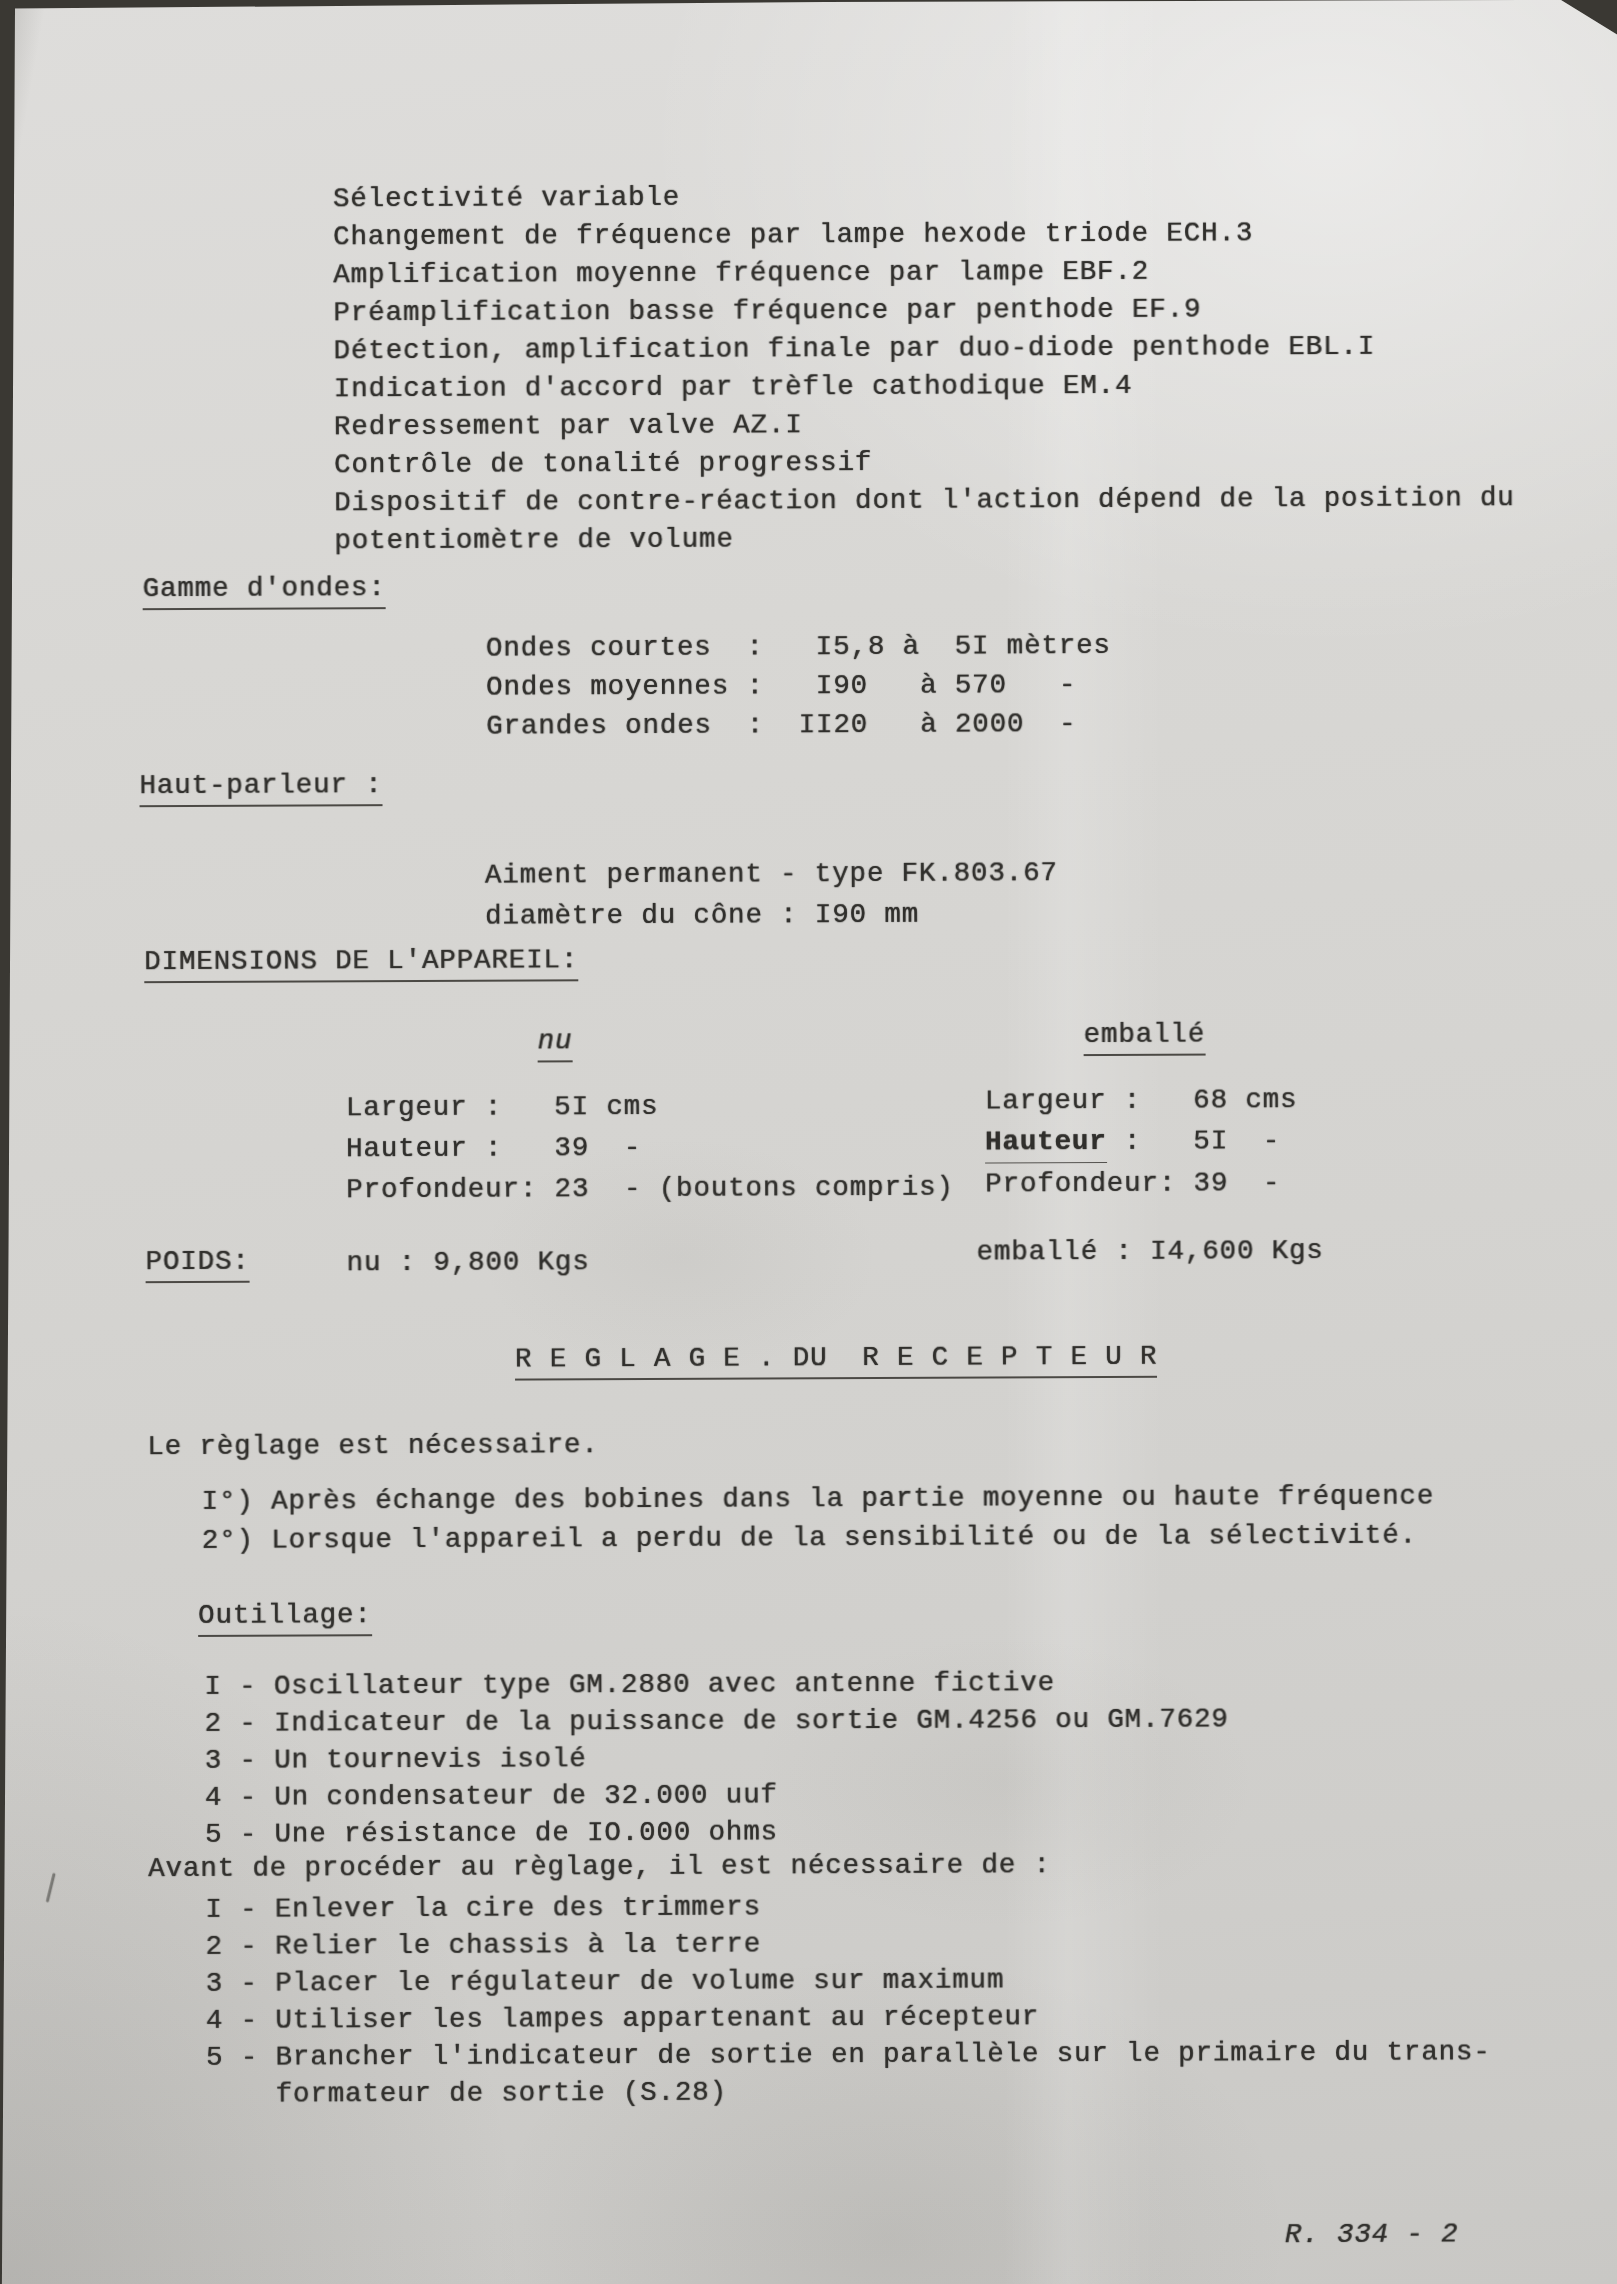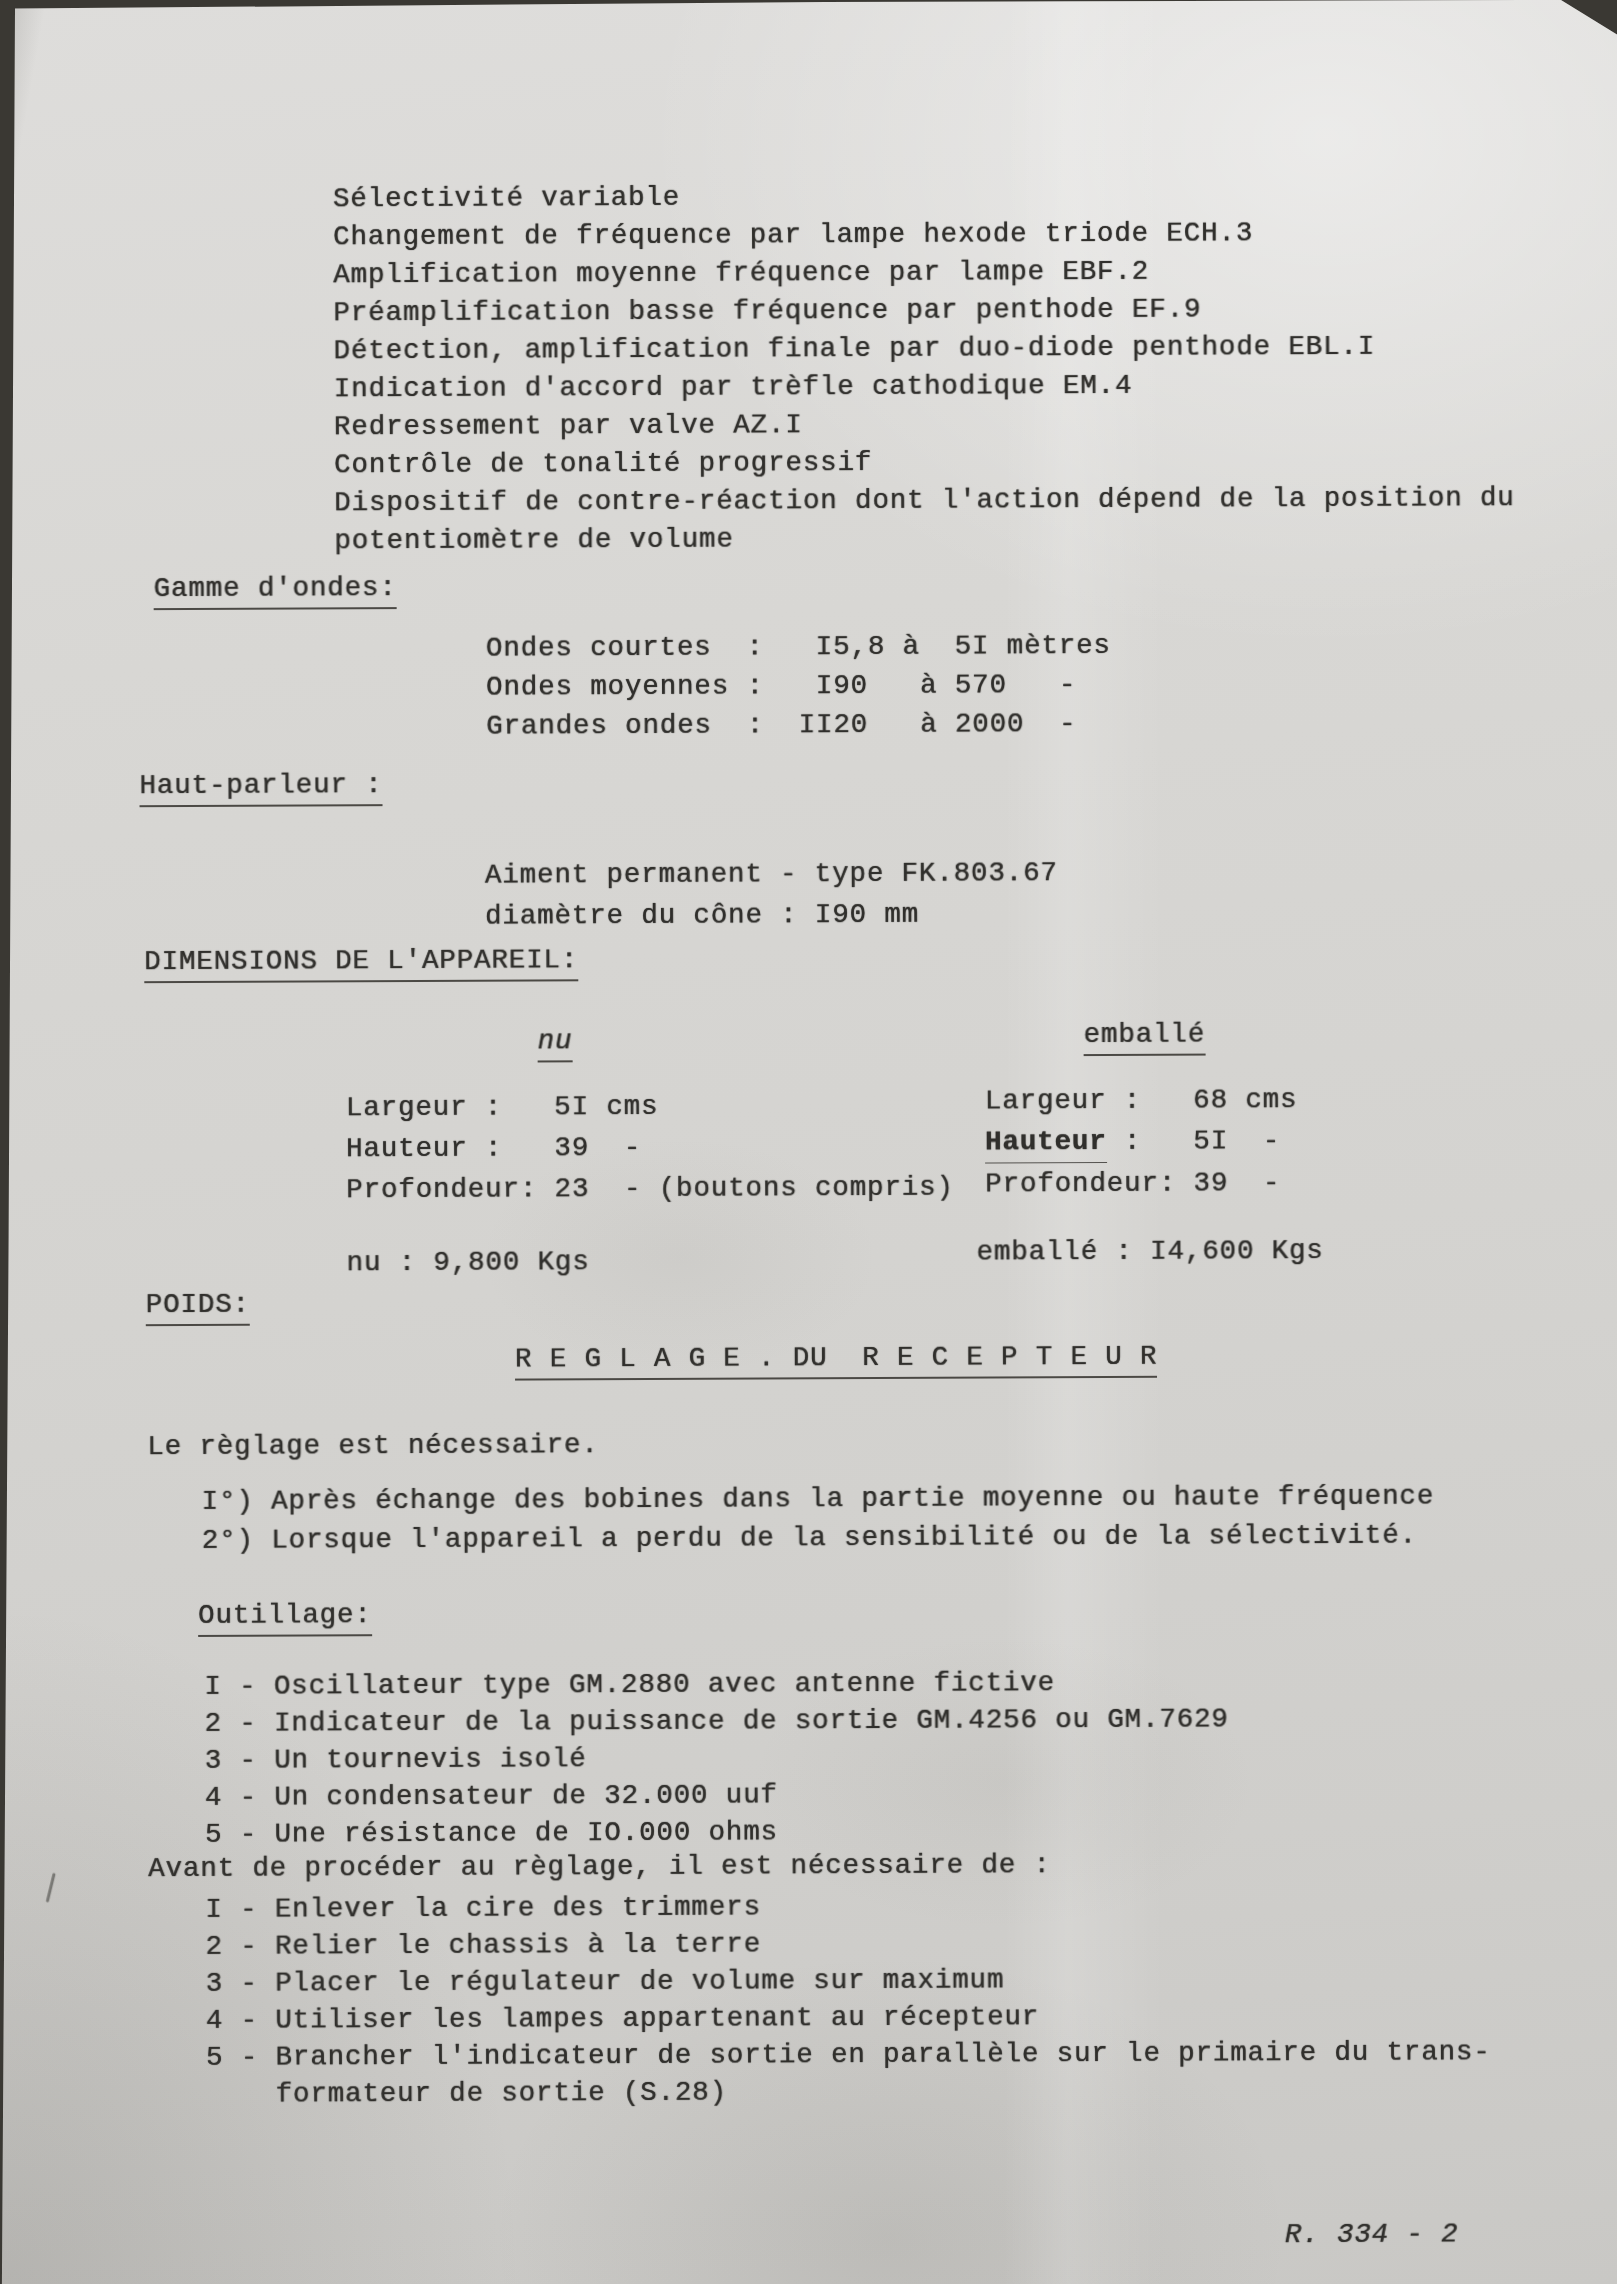--- a/index.html
+++ b/index.html
@@ -37,30 +37,30 @@
     text-shadow:0.3px 0.4px 1px rgba(48,47,44,0.85), -0.2px -0.2px 0.8px rgba(48,47,44,0.3);
     filter:blur(0.3px);
   }
   .block{position:absolute;}
   .line{white-space:pre;}
   .hline{position:absolute;white-space:pre;}
   .u{display:inline-block;white-space:pre;padding-bottom:3.8px;border-bottom:2.9px solid rgba(50,48,44,0.85);}
   .u2{display:inline-block;white-space:pre;border-bottom:1.9px solid rgba(50,48,44,0.8);font-weight:bold;}
 
   .intro{left:337px;top:179px;line-height:38px;}
-  .gamme-h{left:156px;top:571px;text-decoration:underline;}
+  .gamme-h{left:145px;top:571px;text-decoration:underline;}
   .gamme-rows{left:488px;top:628px;line-height:39px;}
   .hp-h{left:141px;top:768px;}
   .hp-lines{left:486px;top:854px;line-height:41px;}
   .dim-h{left:145px;top:944px;}
   .nu-h{left:538px;top:1025px;font-style:italic;}
   .emb-h{left:1084px;top:1021px;}
   .dim-left{left:346px;top:1086px;line-height:41px;}
   .dim-right{left:985px;top:1082px;line-height:41px;}
-  .poids-h{left:145px;top:1244px;margin-top:43px;}
+  .poids-h{left:145px;top:1244px;}
   .poids-nu{position:absolute;left:346px;top:1246px;}
   .poids-emb{position:absolute;left:976px;top:1238px;}
   .title{left:514px;top:1343px;}
   .reglage-intro{position:absolute;left:146px;top:1429px;}
   .cases{left:200px;top:1480px;line-height:39px;}
   .out-h{left:148px;top:1598px;margin-left:48px;}
   .tools{left:202px;top:1666px;line-height:37px;}
   .avant{position:absolute;left:145px;top:1851px;}
   .steps{left:202px;top:1889px;line-height:37px;}
   .footer-ref{position:absolute;left:1280px;top:2222px;font-style:italic;}

